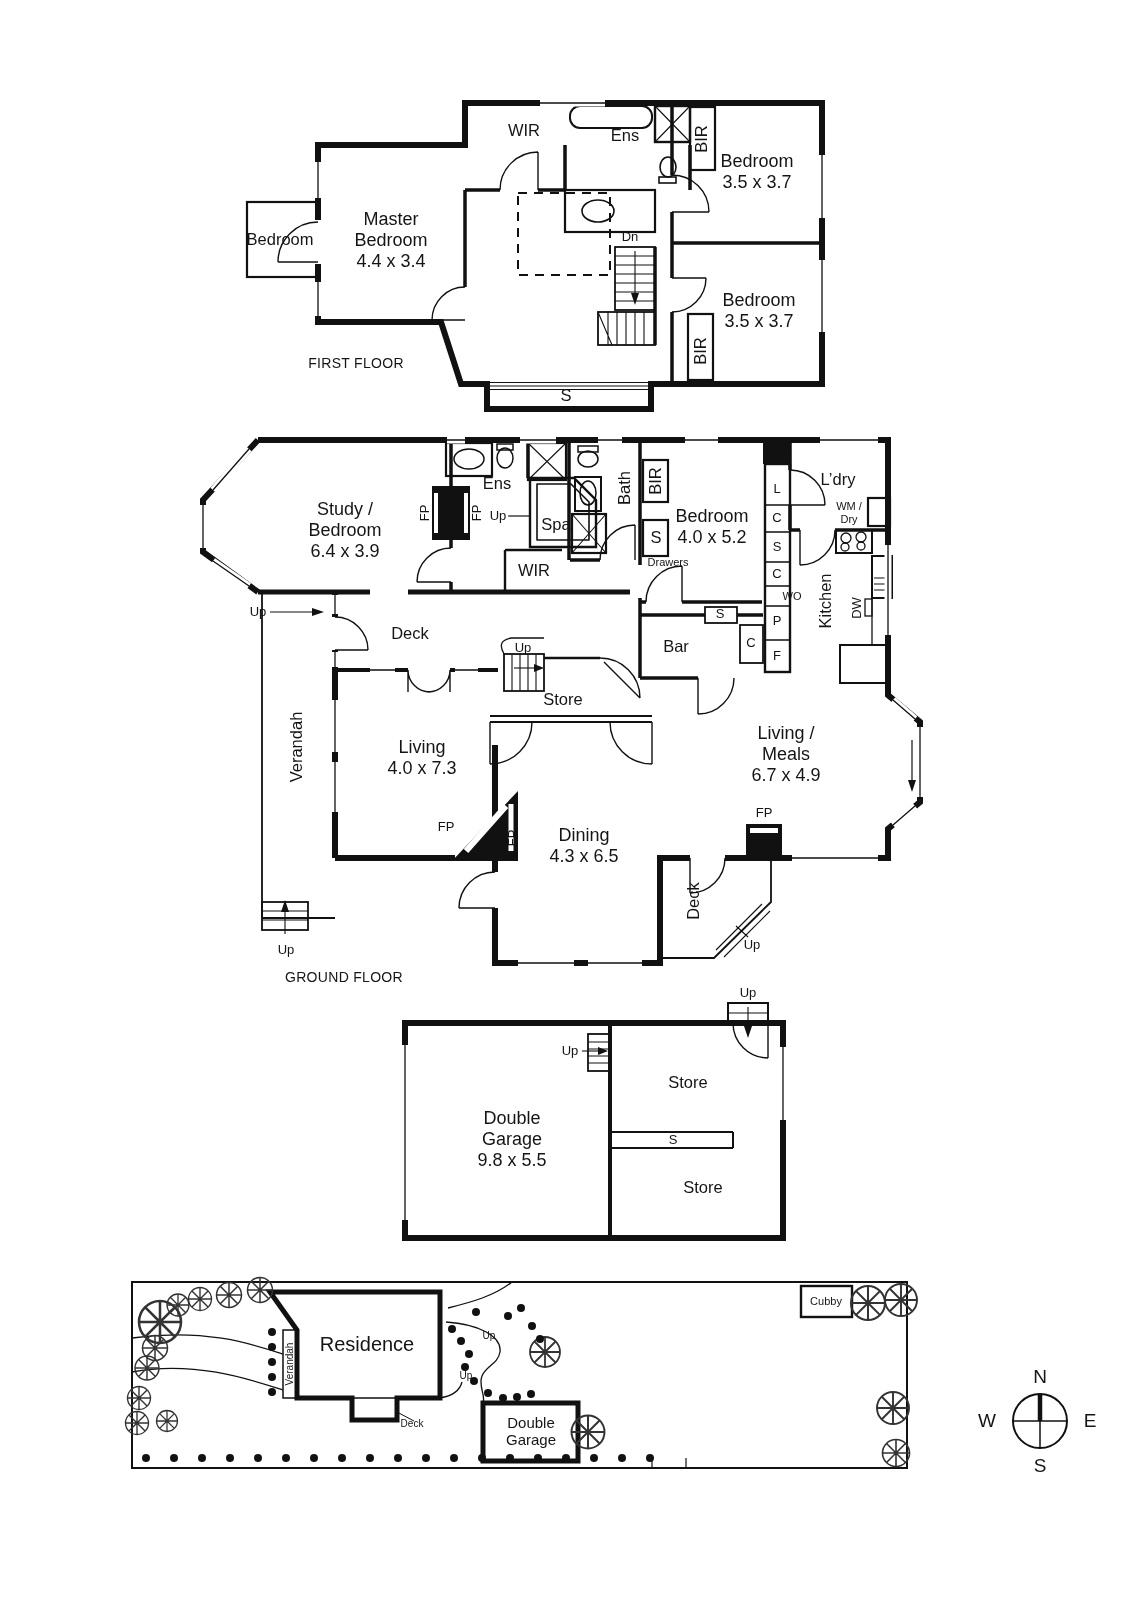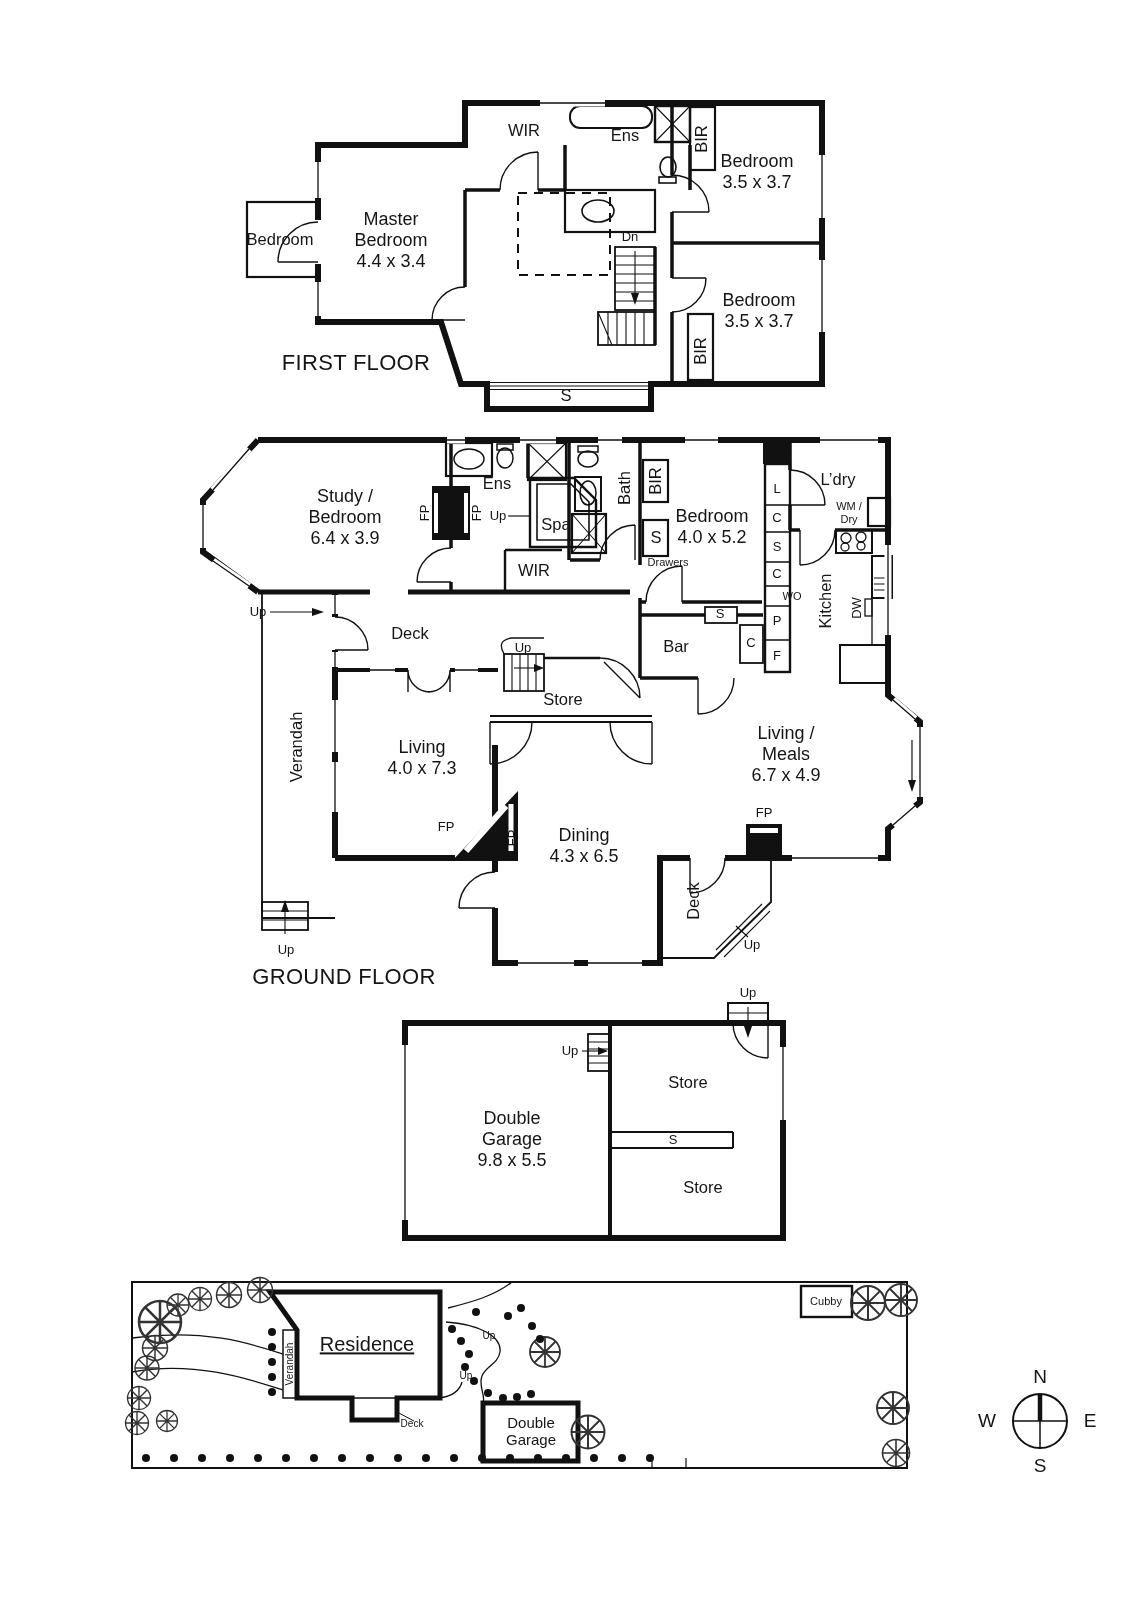--- a/index.html
+++ b/index.html
@@ -6,23 +6,23 @@
   .canvas{position:relative;width:1130px;height:1600px;background:#fff;overflow:hidden;
           font-family:"Liberation Sans",sans-serif;color:#151515;}
   svg{position:absolute;left:0;top:0;}
   .lbl{position:absolute;transform:translate(-50%,-50%);white-space:pre-line;text-align:center;
        font-size:18px;line-height:1.16;color:#151515;}
   .md{font-size:16.5px;}
   .sm{font-size:13px;}
   .xs{font-size:11px;}
   .t9{font-size:10px;}
   .g15{font-size:15px;}
-  .big{font-size:20px;text-decoration:underline;}
+  .big{font-size:20px;}
   .cmp{font-size:19px;}
-  .title{font-size:22px;letter-spacing:.3px;}
+  .title{font-size:14px;letter-spacing:.3px;}
   .v{transform:translate(-50%,-50%) rotate(-90deg);}
 </style>
 </head>
 <body>
 
 <div class="canvas">
 
 <svg width="1130" height="1600" viewBox="0 0 1130 1600">
   <defs>
     <g id="tree" fill="none" stroke="#333" stroke-width="1.2">
@@ -240,21 +240,21 @@
 <div class="lbl md v" style="left:702px;top:139px">BIR</div>
 <div class="lbl" style="left:757px;top:172px">Bedroom
 3.5 x 3.7</div>
 <div class="lbl sm" style="left:630px;top:237px">Dn</div>
 <div class="lbl" style="left:759px;top:311px">Bedroom
 3.5 x 3.7</div>
 <div class="lbl md v" style="left:701px;top:351px">BIR</div>
 <div class="lbl md" style="left:566px;top:396px">S</div>
 <div class="lbl title" style="left:356px;top:363px">FIRST FLOOR</div>
 
-<div class="lbl" style="left:345px;top:517px">Study /
+<div class="lbl" style="left:345px;top:530px">Study /
 Bedroom
 6.4 x 3.9</div>
 <div class="lbl sm v" style="left:425px;top:513px">FP</div>
 <div class="lbl sm v" style="left:477px;top:513px">FP</div>
 <div class="lbl md" style="left:497px;top:484px">Ens</div>
 <div class="lbl sm" style="left:498px;top:516px">Up</div>
 <div class="lbl md" style="left:556px;top:525px">Spa</div>
 <div class="lbl md" style="left:534px;top:571px">WIR</div>
 <div class="lbl md v" style="left:625px;top:488px">Bath</div>
 <div class="lbl md v" style="left:656px;top:481px">BIR</div>

